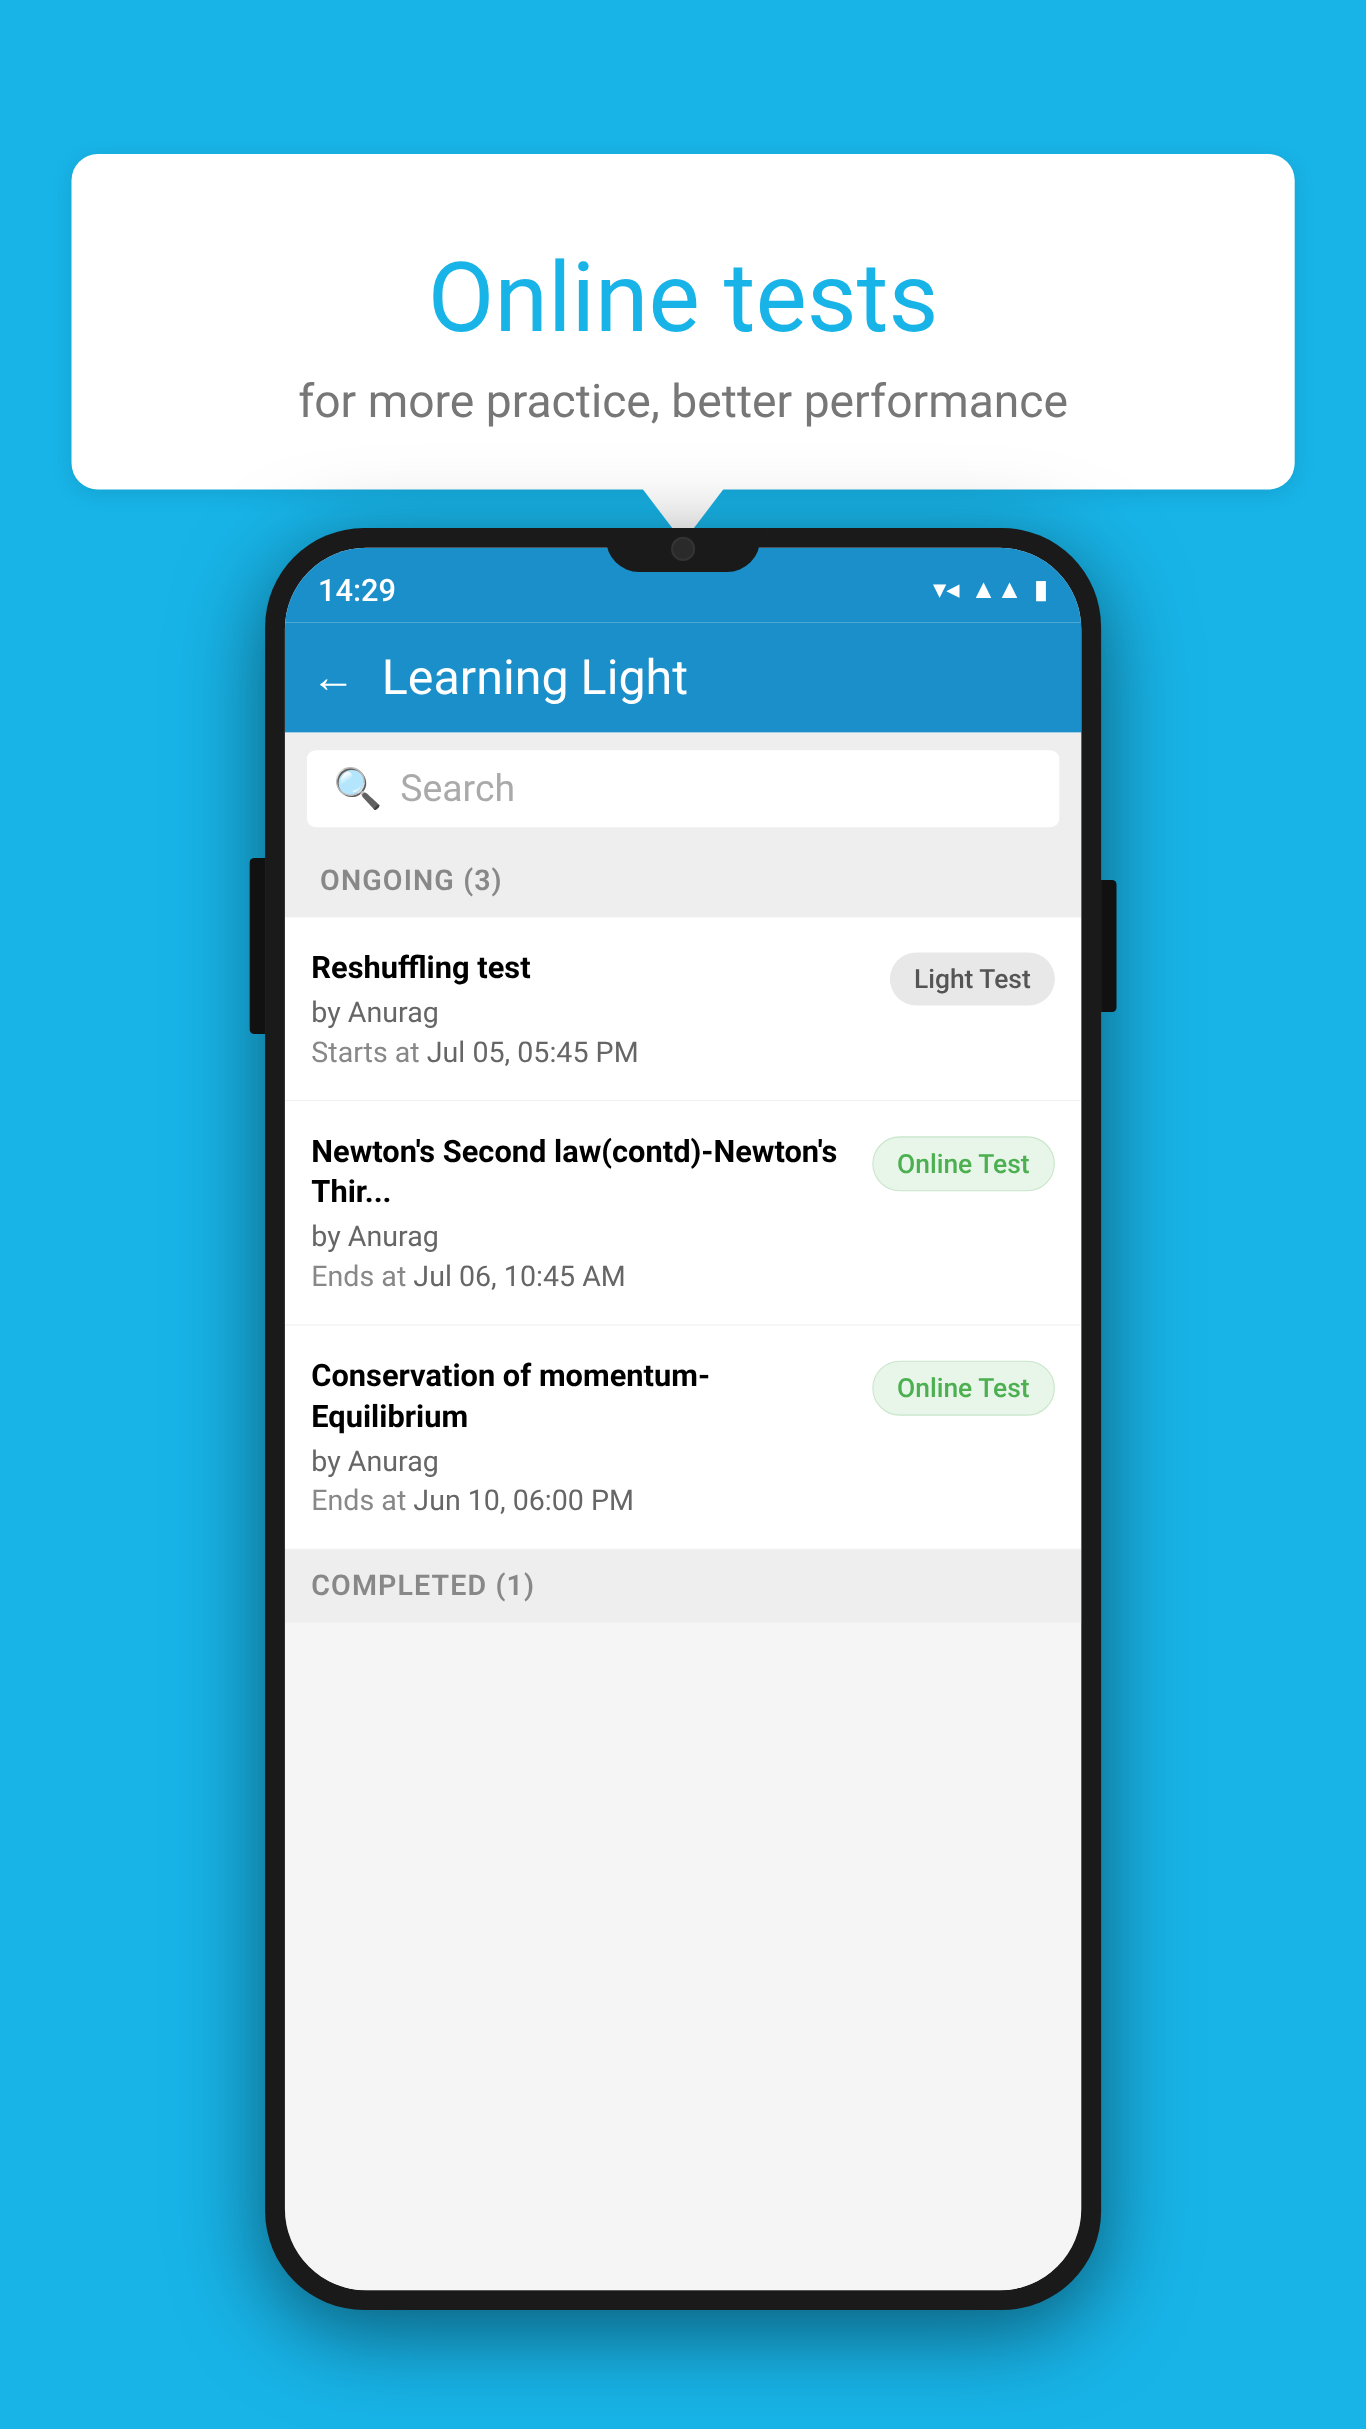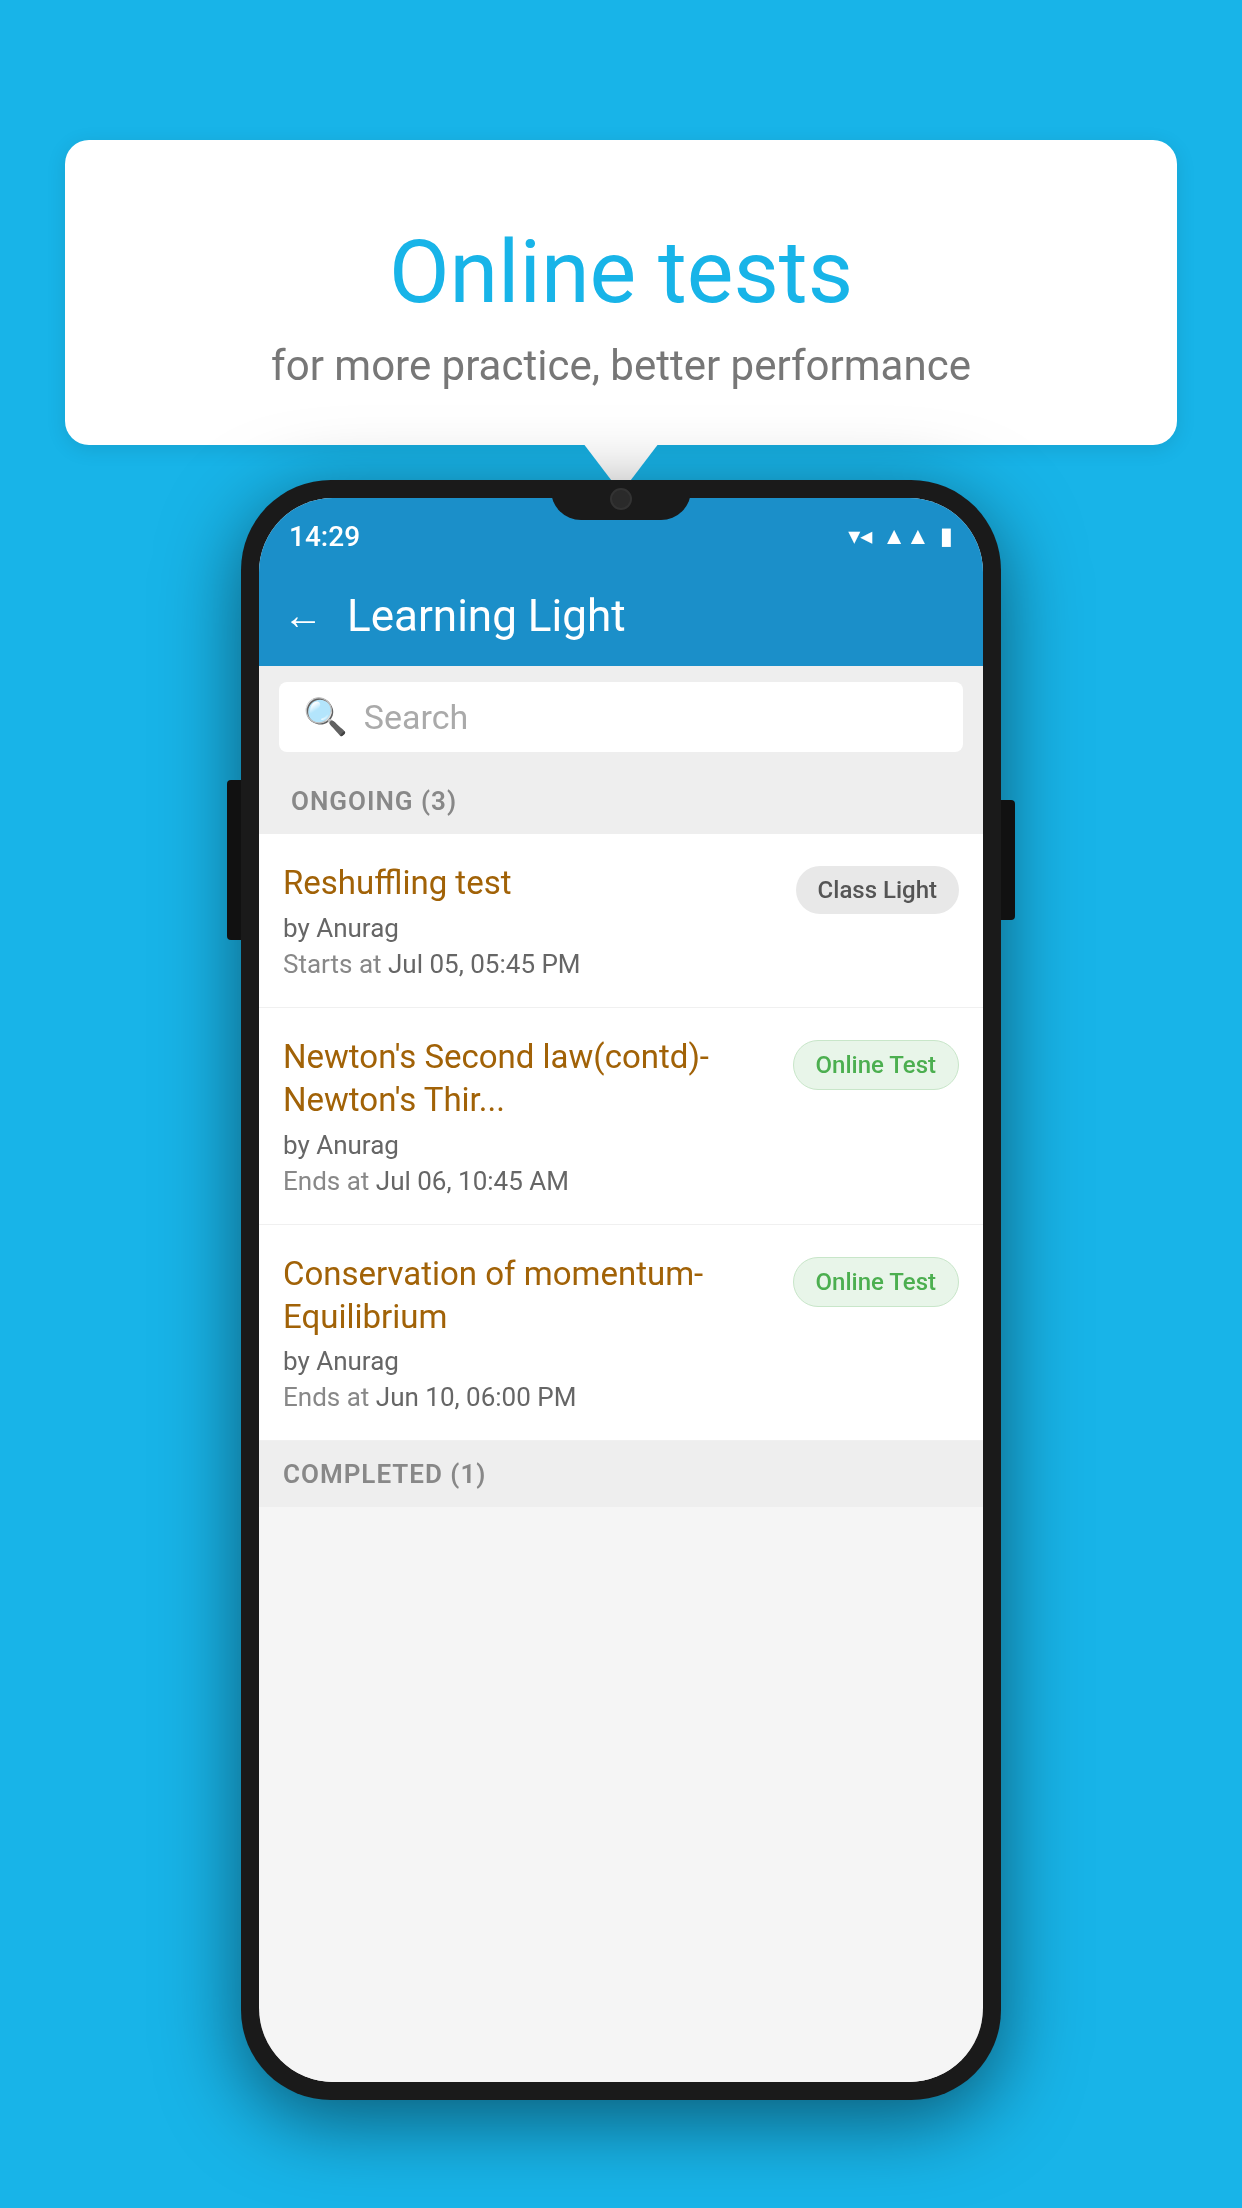--- a/index.html
+++ b/index.html
@@ -269,23 +269,23 @@
       align-items: flex-start;
       justify-content: space-between;
     }
 
     .test-info {
       flex: 1;
       padding-right: 16px;
     }
 
     .test-name {
-      font-size: 33px;
-      font-weight: 400;
-      color: #a16207;
+      font-size: 28px;
+      font-weight: 700;
+      color: #000000;
       margin-bottom: 8px;
       line-height: 1.3;
     }
 
     .test-author {
       font-size: 26px;
       color: #666;
       margin-bottom: 6px;
     }
 
@@ -382,21 +382,21 @@
       <div class="test-list">
 
         <div class="test-item">
           <div class="test-info">
             <div class="test-name">Reshuffling test</div>
             <div class="test-author">by Anurag</div>
             <div class="test-time">
               <span class="time-label">Starts at</span>&nbsp;<span>Jul 05, 05:45 PM</span>
             </div>
           </div>
-          <div class="badge badge-class">Class Light</div>
+          <div class="badge badge-class">Light Test</div>
         </div>
 
         <div class="test-item">
           <div class="test-info">
             <div class="test-name">Newton's Second law(contd)-Newton's Thir...</div>
             <div class="test-author">by Anurag</div>
             <div class="test-time">
               <span class="time-label">Ends at</span>&nbsp;<span>Jul 06, 10:45 AM</span>
             </div>
           </div>

